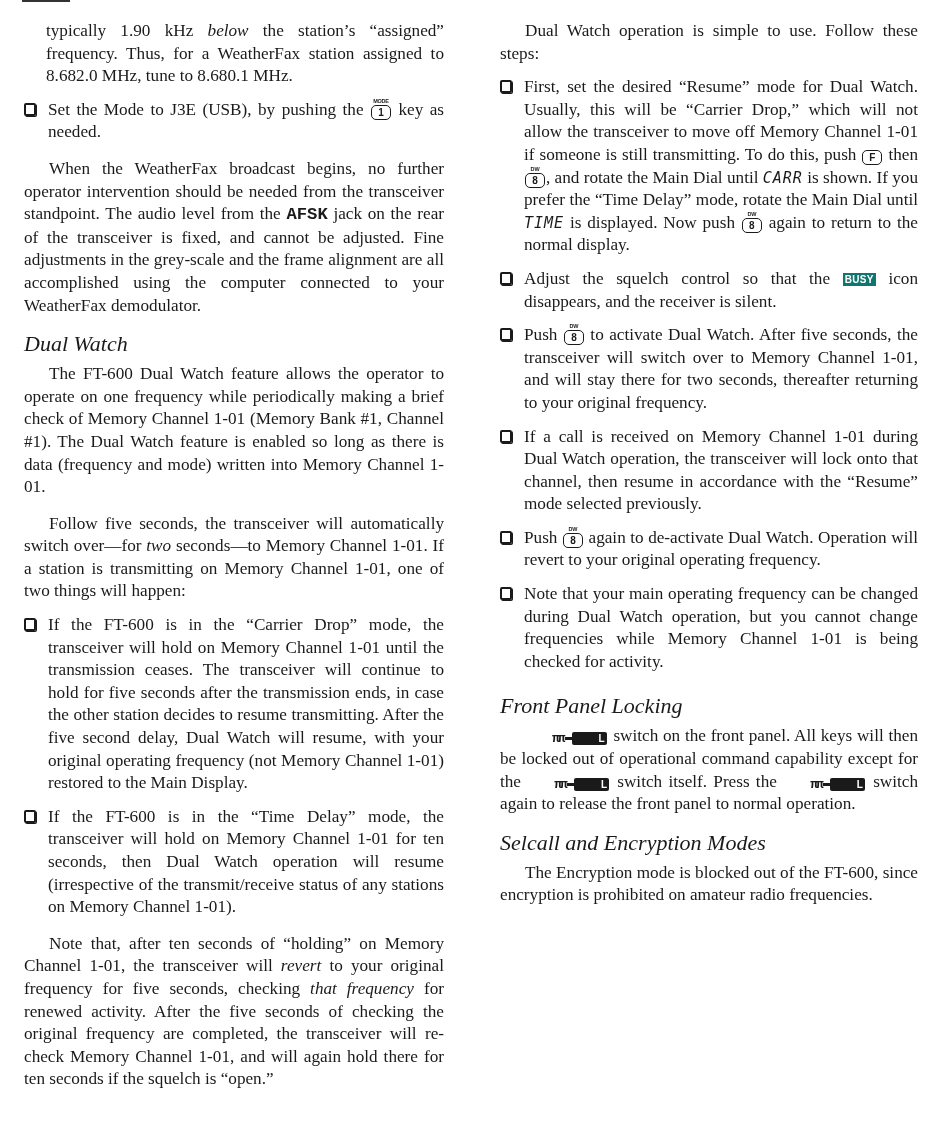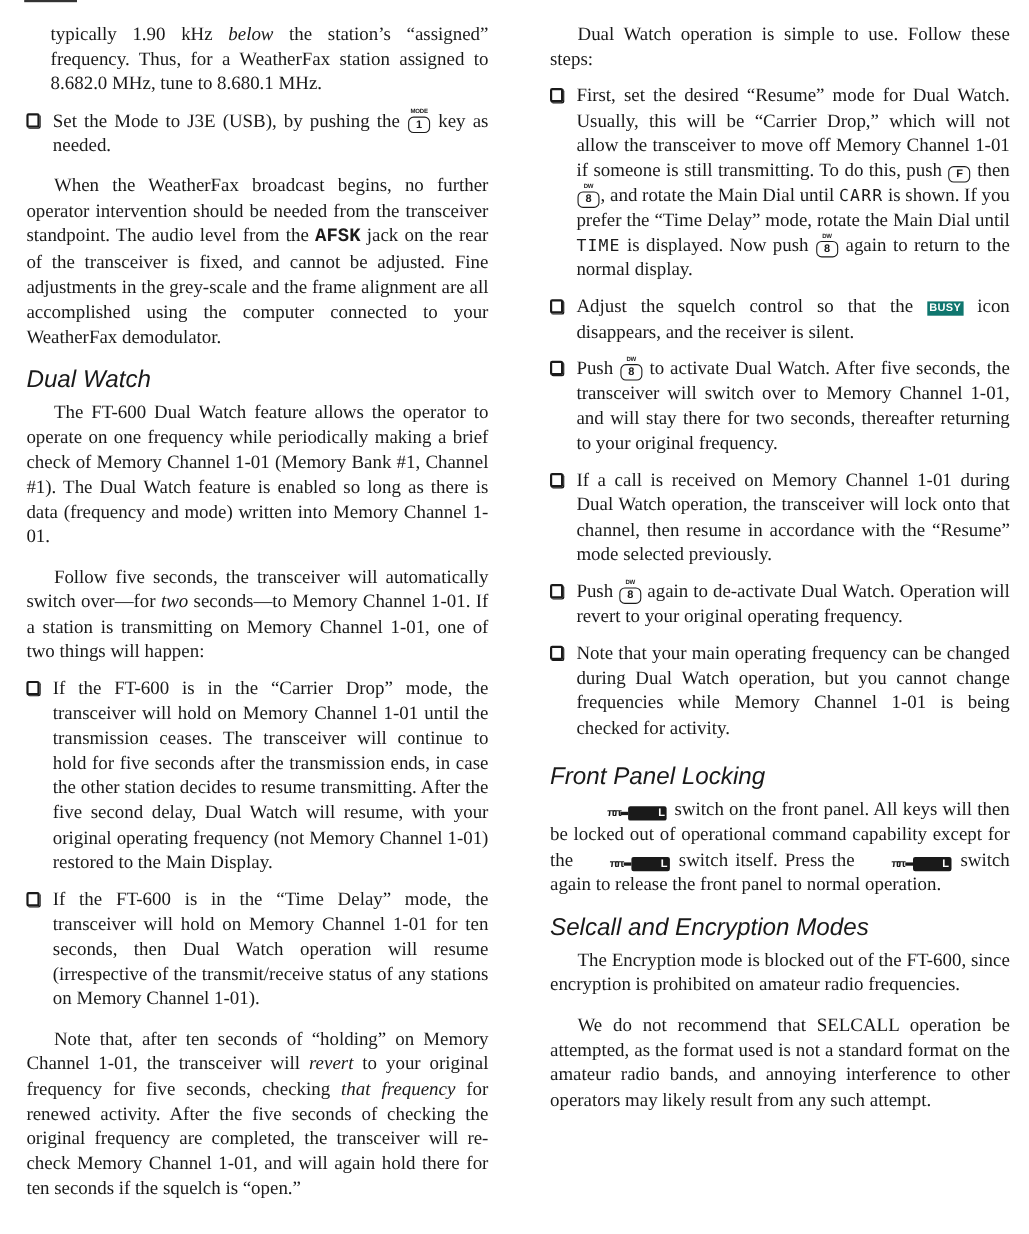--- a/index.html
+++ b/index.html
@@ -19,53 +19,53 @@
   .cont { margin-left: 22px; }
   .gap { margin-top: 11px; }
   .step { position: relative; padding-left: 24px; text-align: justify; margin-top: 11px; }
   .checkbox {
     position: absolute; left: 0; top: 4px;
     width: 12px; height: 13px;
     border: 2px solid #1a1a1a; border-radius: 2px; box-sizing: border-box;
     box-shadow: 1px 1px 0 #1a1a1a;
   }
   h2 {
-    font-family: Liberation Sans, sans-serif;
+    font-family: Liberation Serif, serif;
     font-style: italic; font-weight: normal;
     font-size: 22px; line-height: 26px;
     margin: 14px 0 6px 0;
   }
   .sans-bold { font-family: Liberation Mono, monospace; font-weight: bold; }
   .key {
     display: inline-block; position: relative;
     min-width: 14px; height: 13px; padding: 0 2px;
     border: 1.3px solid #1a1a1a; border-radius: 5px;
     font-family: "Liberation Sans", "DejaVu Sans", sans-serif;
     font-size: 10px; line-height: 13px; font-weight: bold;
     text-align: center; vertical-align: -1px; text-indent: 0;
     margin: 0 1px;
   }
   .key .sup {
     position: absolute; top: -8px; left: 0; right: 0;
     font-size: 5.5px; line-height: 6px; font-weight: bold; letter-spacing: -0.2px;
   }
   .lcd {
     font-family: "DejaVu Sans Mono", "Liberation Mono", monospace;
-    font-size: 15px; letter-spacing: 1px; font-weight: 300;
+    font-size: 15px; letter-spacing: 1px; font-style: italic; font-weight: 300;
   }
   .busy {
     display: inline-block; background: #0f766e; color: #fff;
     font-family: "Liberation Sans", "DejaVu Sans", sans-serif;
     font-size: 10px; line-height: 13px; font-weight: bold;
     padding: 0 2px; vertical-align: 1px; letter-spacing: 0.3px;
   }
   .lock {
     display: inline-flex; align-items: center; vertical-align: -1px; margin: 0 2px;
   }
-  .lock .t { font-family: Liberation Sans, sans-serif; font-weight: bold; font-size: 10px; line-height: 13px; letter-spacing: -2px; }
+  .lock .t { font-family: Liberation Mono, monospace; font-weight: bold; font-size: 13px; line-height: 13px; letter-spacing: -2px; }
   .lock .bar { width: 7px; height: 3px; background: #1a1a1a; margin-left: 1px; }
   .lock .L {
     background: #1a1a1a; color: #fff; font-family: "Liberation Sans", sans-serif;
     font-weight: bold; font-size: 10px; line-height: 13px; padding: 0 2px; border-radius: 2px;
   }
 </style>
 </head>
 <body>
 
 <div class="corner-mark"></div>
@@ -154,14 +154,13 @@
       </span><span> switch itself. Press the </span><span class="lock">
         <span class="t">ππ</span>
         <span class="bar"></span>
         <span class="L">L</span>
       </span><span> switch again to release the front panel to normal operation.</span>
   </p>
 
   <h2 style="">Selcall and Encryption Modes</h2>
 
   <p class="para">The Encryption mode is blocked out of the FT-600, since encryption is prohibited on amateur radio frequencies.</p>
-  <p class="para" style="margin-top:14px;">We do not recommend that SELCALL operation be attempted, as the format used is not a standard format on the amateur radio bands, and annoying interference to other operators may likely result from any such attempt.</p>
 </div>
 
 </body></html>

